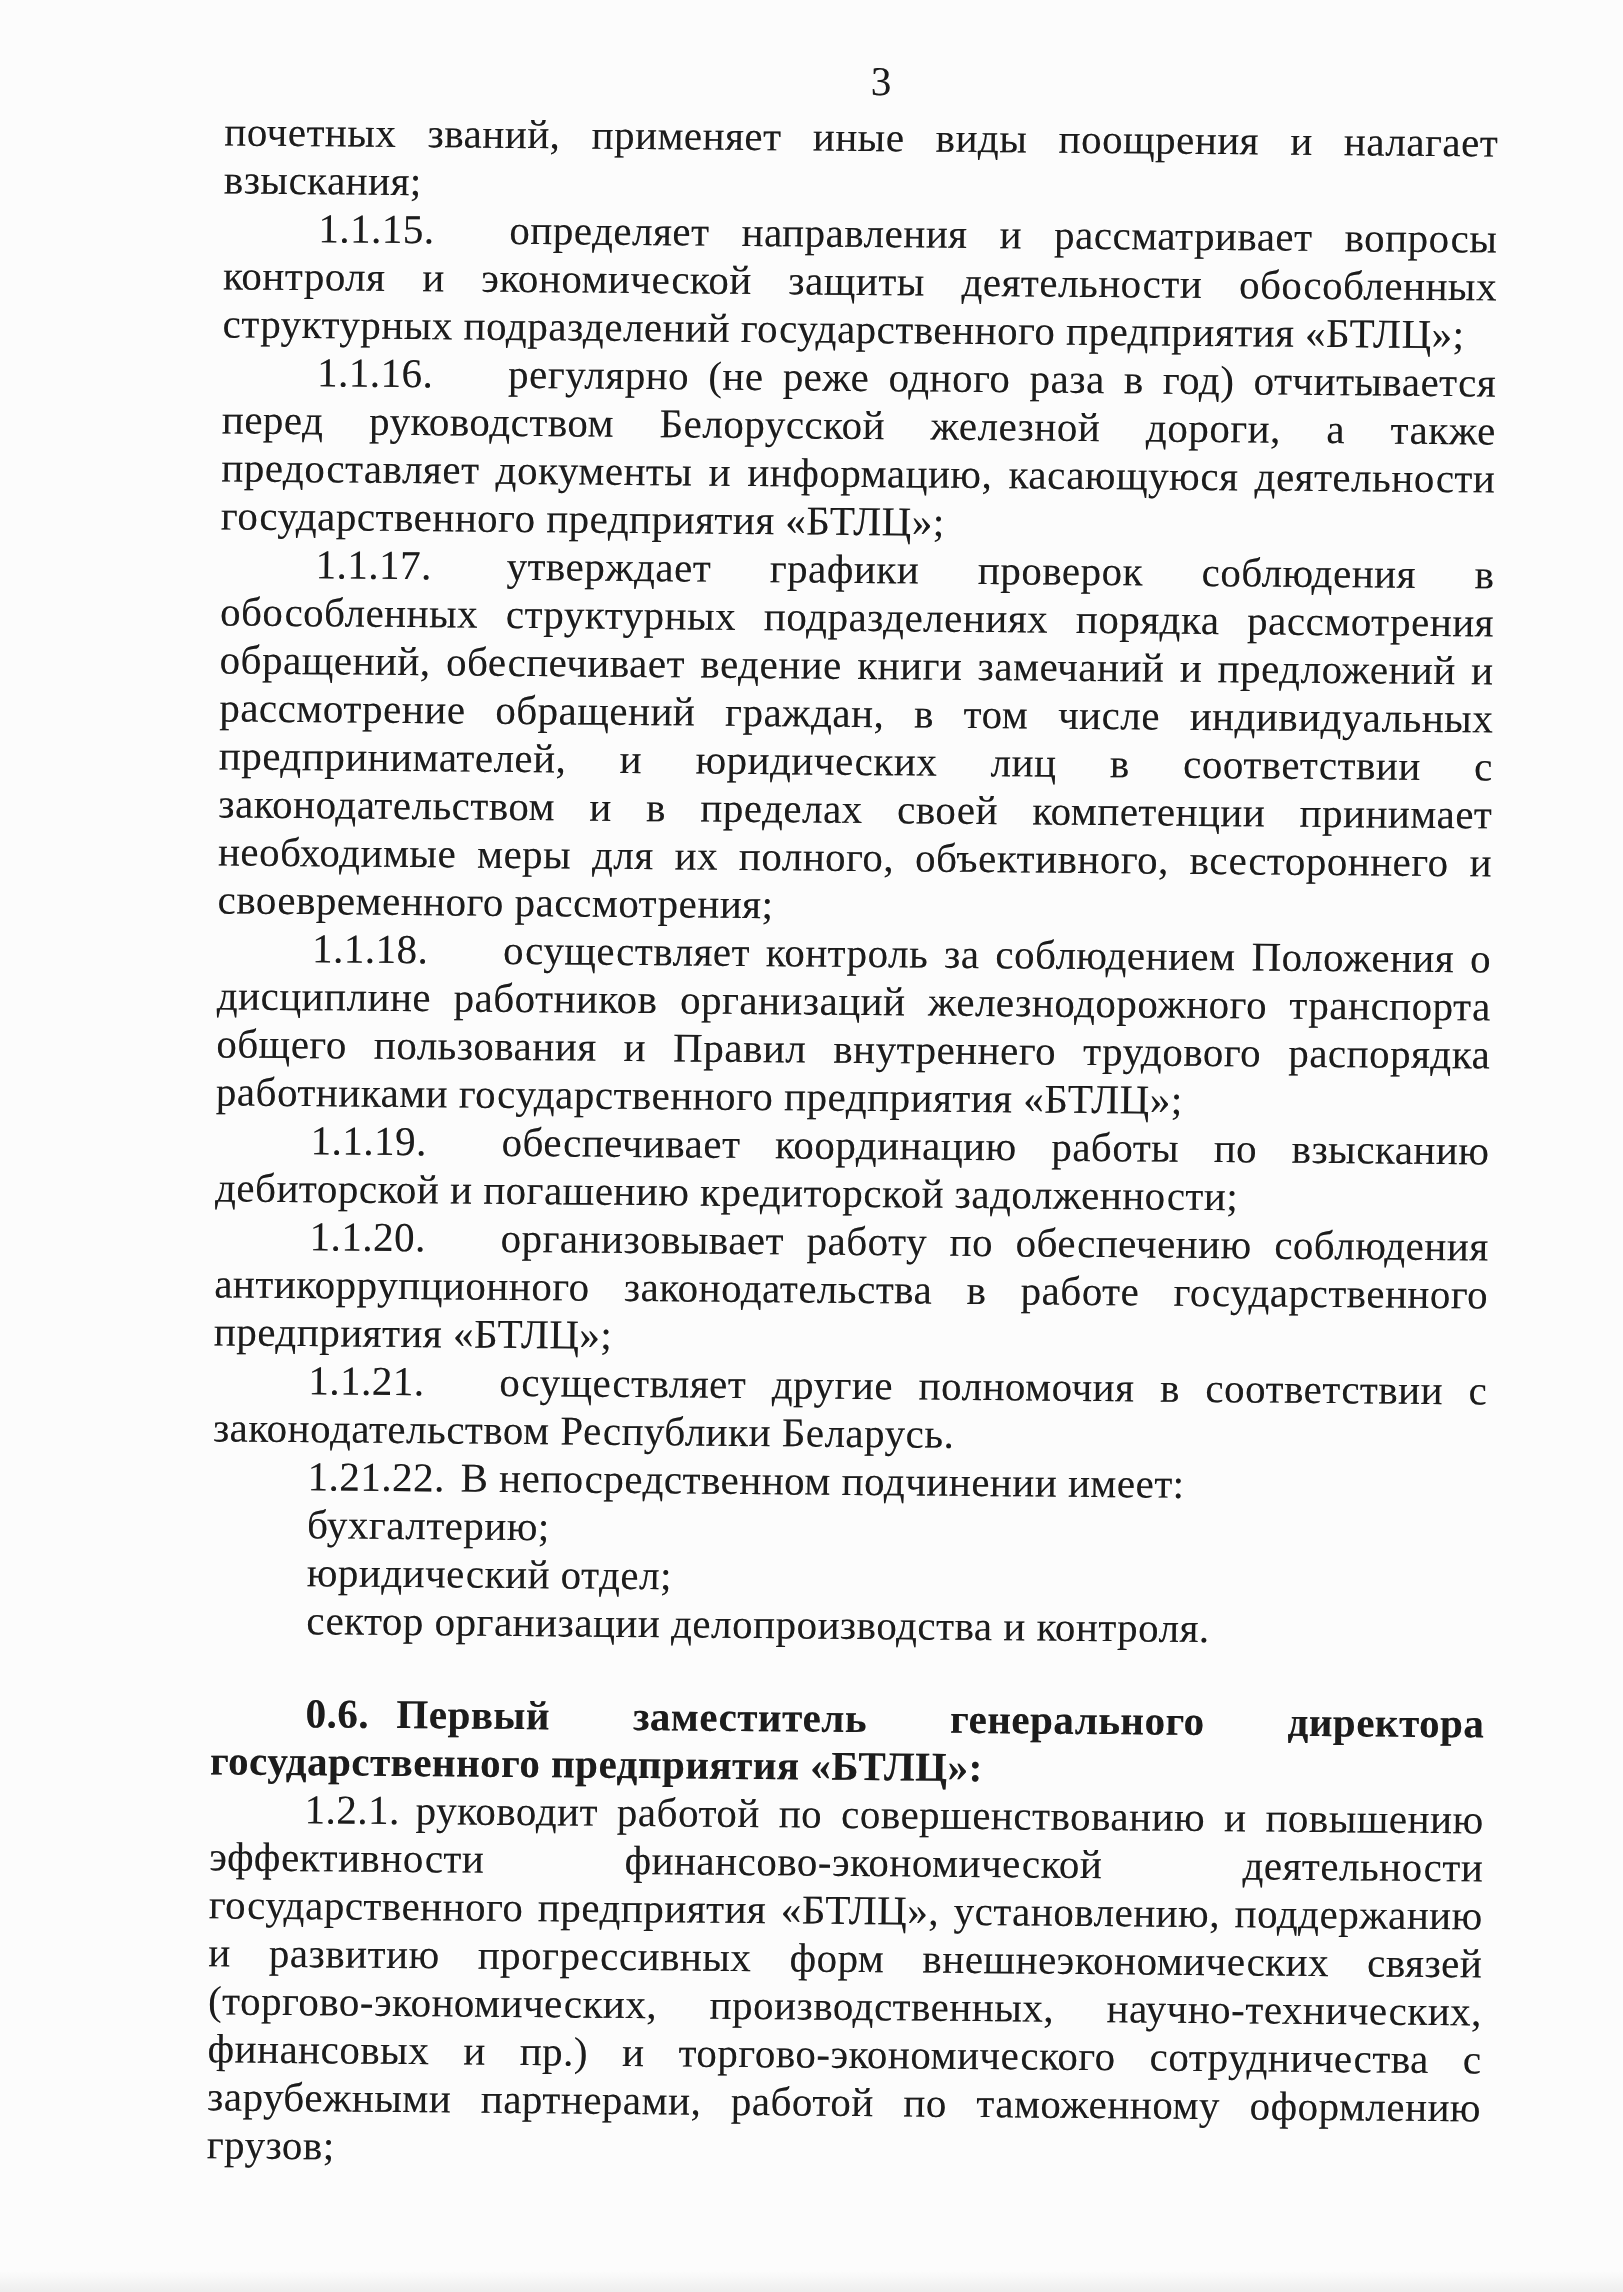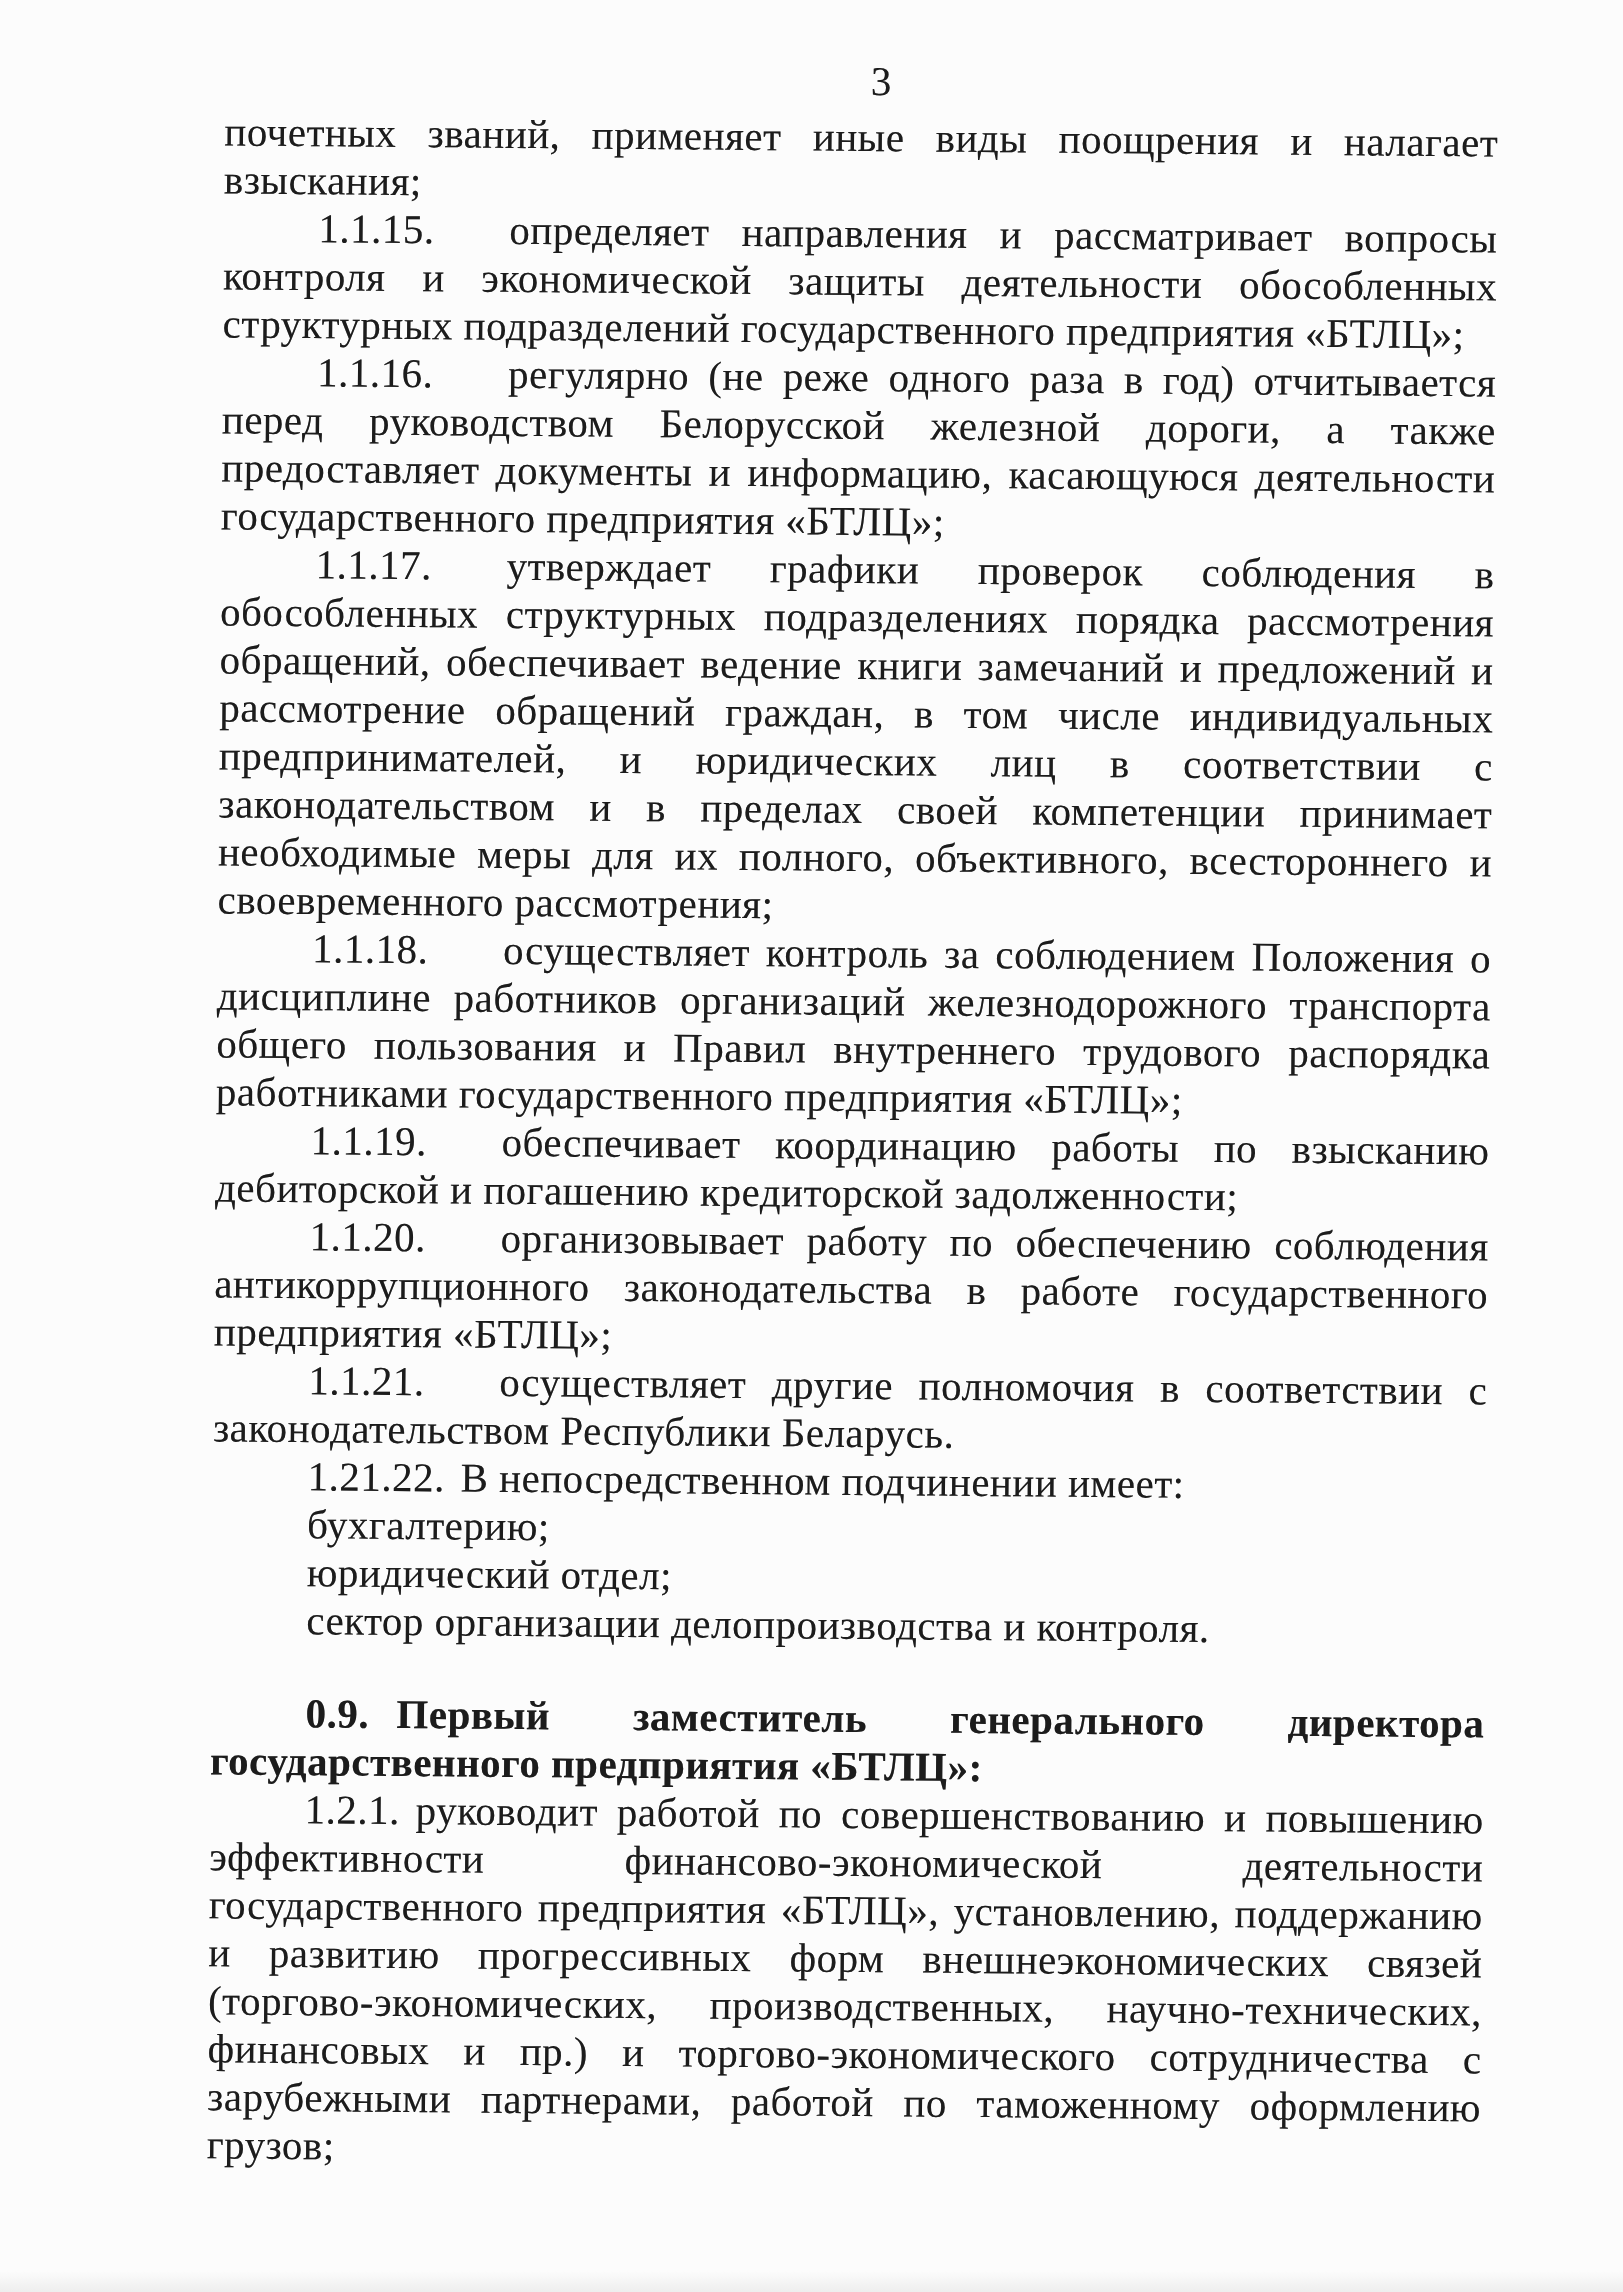--- a/index.html
+++ b/index.html
@@ -68,21 +68,21 @@
 
     <p class="para"><span class="num">1.1.21.</span><span>осуществляет другие полномочия в соответствии с законодательством Республики Беларусь.</span></p>
 
     <p class="para"><span class="numrun">1.21.22.</span><span>В непосредственном подчинении имеет:</span></p>
 
     <p class="para sub">бухгалтерию;</p>
     <p class="para sub">юридический отдел;</p>
     <p class="para sub">сектор организации делопроизводства и контроля.</p>
 
     <div class="heading">
-      <p class="h1"><span class="hnum">0.9.</span><span>Первый заместитель генерального директора</span></p>
+      <p class="h1"><span class="hnum">0.6.</span><span>Первый заместитель генерального директора</span></p>
       <p class="h2">государственного предприятия «БТЛЦ»:</p>
     </div>
 
     <p class="para"><span class="numrun">1.2.1.</span><span>руководит работой по совершенствованию и повышению эффективности финансово-экономической деятельности государственного предприятия «БТЛЦ», установлению, поддержанию и развитию прогрессивных форм внешнеэкономических связей (торгово-экономических, производственных, научно-технических, финансовых и пр.) и торгово-экономического сотрудничества с зарубежными партнерами, работой по таможенному оформлению грузов;</span></p>
 
   </div>
 
   <div class="edge-bottom"></div>
 </div>
 

